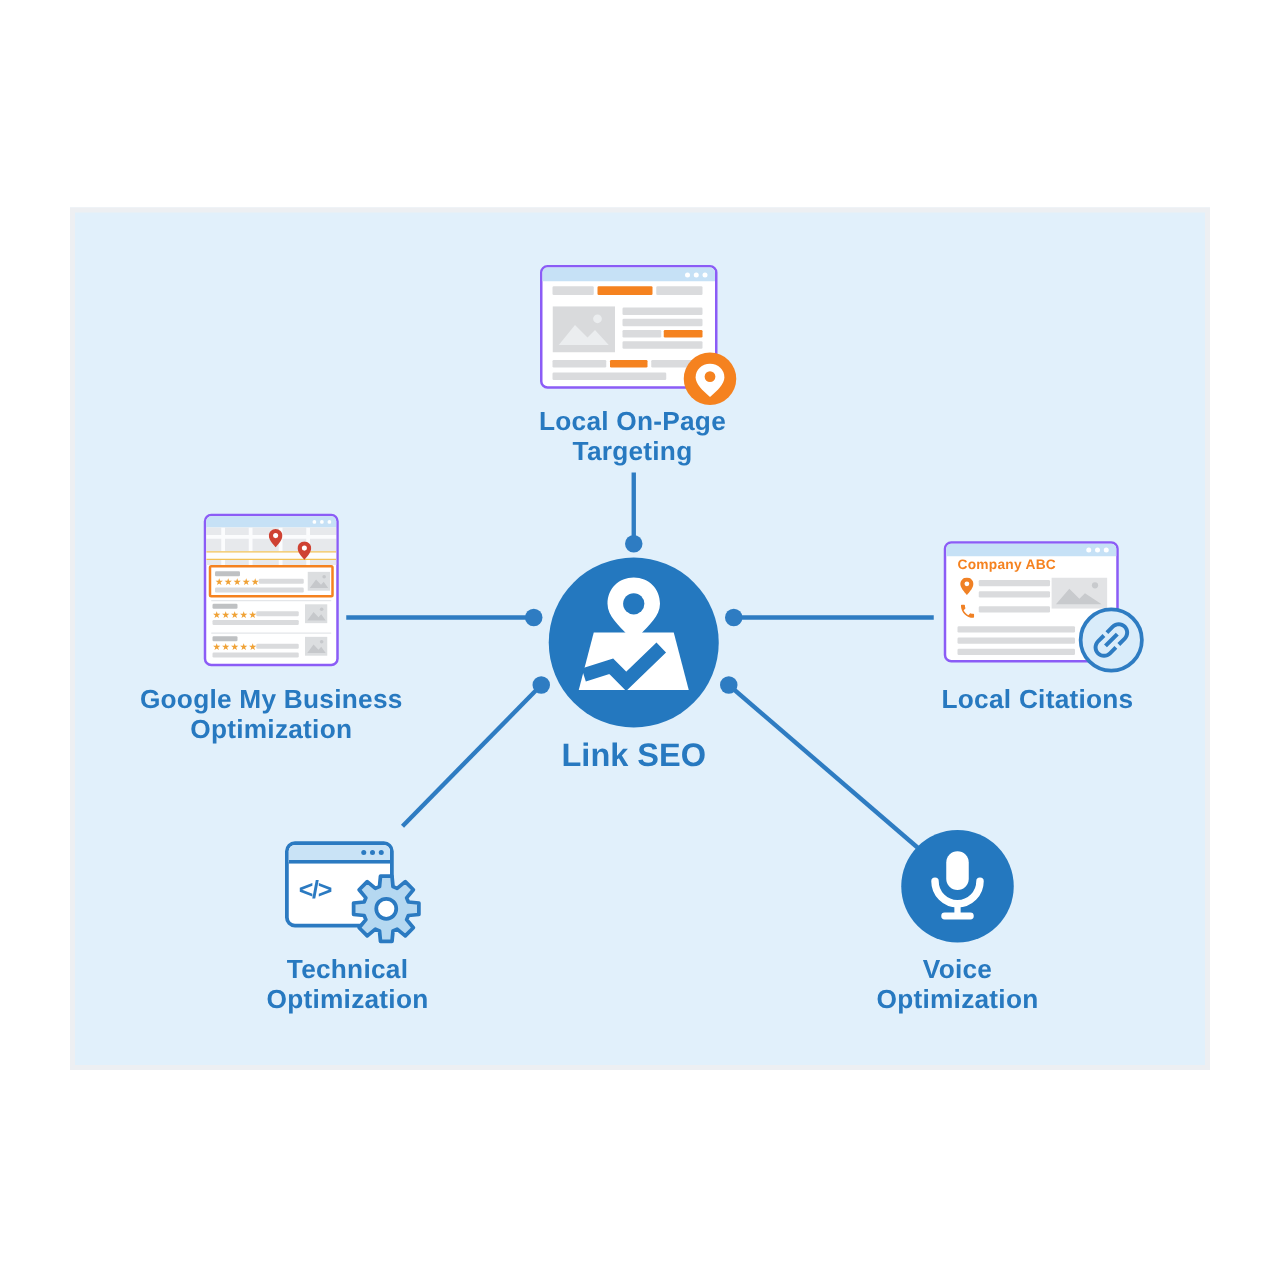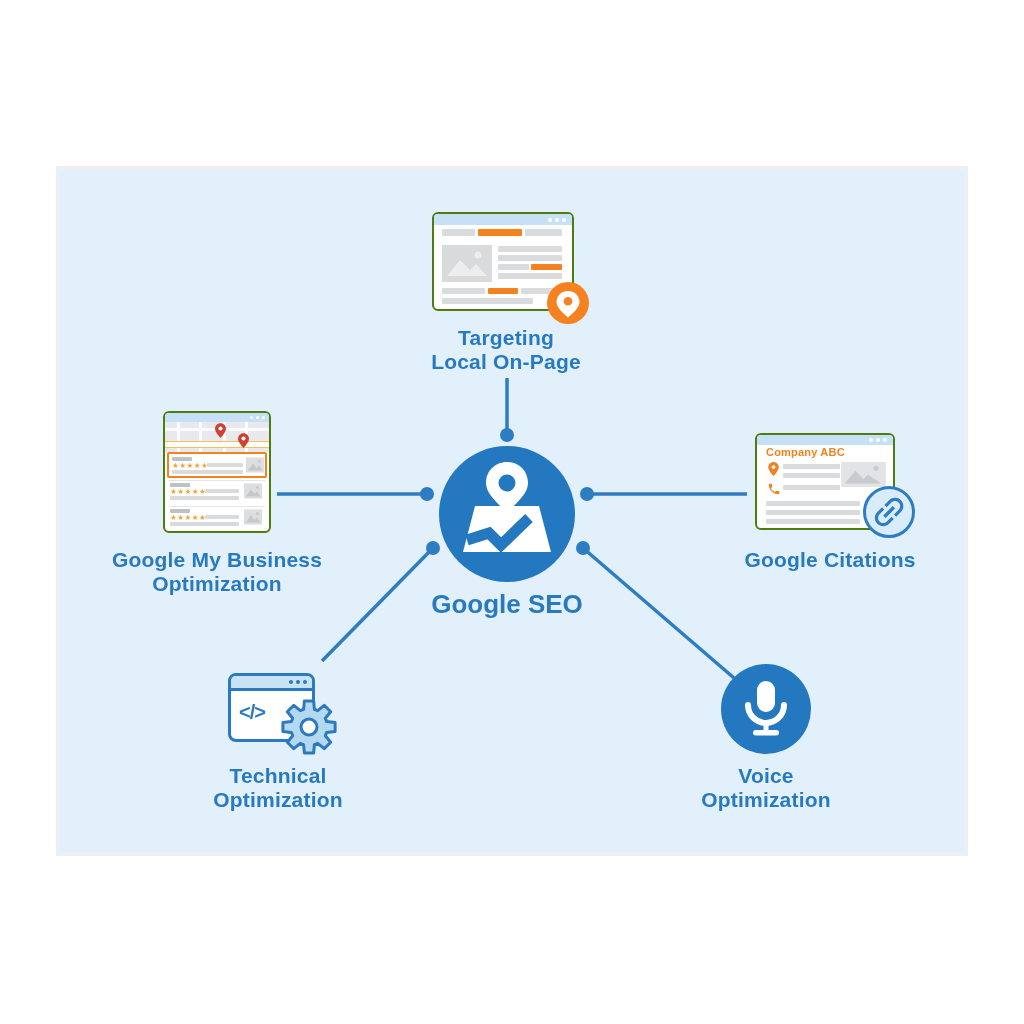--- a/index.html
+++ b/index.html
@@ -3,21 +3,21 @@
 <meta charset="utf-8">
 <style>
   html,body{margin:0;padding:0;background:#fff;}
   .canvas{position:relative;width:1024px;height:1024px;background:#ffffff;overflow:hidden;
           font-family:"Liberation Sans",sans-serif;}
   .panel{position:absolute;left:56px;top:166px;width:912px;height:690px;box-sizing:border-box;
          background:#e1f0fb;border:4px solid #edeff2;}
   svg{display:block;}
   .conn{position:absolute;left:0;top:0;pointer-events:none;}
   
-  .browser{position:absolute;box-sizing:border-box;background:#fff;border:2px solid #4d7c0f;border-radius:6px;}
+  .browser{position:absolute;box-sizing:border-box;background:#fff;border:2px solid #8b5cf6;border-radius:6px;}
   .bhead{position:relative;background:#c6e1f6;border-radius:4px 4px 0 0;}
   .hdots{position:absolute;display:flex;gap:3px;}
   .hdot{width:4px;height:4px;border-radius:50%;background:#ffffff;}
   .hdot.bl{background:#2b7ac1;}
   .bar{position:absolute;background:#dadbdd;border-radius:1px;}
   .bar.or{background:#f5821f;}
   .bar.dk{background:#bfc1c3;}
   .imgph{position:absolute;}
   
   .label{position:absolute;width:300px;text-align:center;font-weight:bold;font-size:21px;
@@ -86,22 +86,22 @@
     <div class="bar" style="left:87px;top:74px;width:41px;height:6px;"></div>
     <div class="bar" style="left:8px;top:84px;width:91px;height:6px;"></div>
     <div class="badge" style="left:113px;top:68px;width:42px;height:42px;background:#f5821f;">
       <svg width="42" height="42" viewBox="0 0 42 42">
         <path d="M21 9 C27.6 9 32.5 13.9 32.5 19.8 C32.5 25 27 30.5 21 35.5 C15 30.5 9.5 25 9.5 19.8 C9.5 13.9 14.4 9 21 9 Z" fill="#ffffff"></path>
         <circle cx="21" cy="19.3" r="4.3" fill="#f5821f"></circle>
       </svg>
     </div>
   </div>
   <div class="label" style="left:356px;top:326px;">
+    <div>Local On-Page</div>
     <div>Targeting</div>
-    <div>Local On-Page</div>
   </div>
 
   <div class="browser" style="left:163px;top:411px;width:108px;height:122px;">
     <div class="bhead" style="height:9px;">
       <div class="hdots" style="right:4px;top:3px;">
           <span class="hdot" style="width:3px;height:3px;"></span>
           <span class="hdot" style="width:3px;height:3px;"></span>
           <span class="hdot" style="width:3px;height:3px;"></span>
         </div>
     </div>
@@ -194,32 +194,32 @@
     <div class="bar" style="left:9px;top:84px;width:94px;height:5px;"></div>
   </div>
   <div class="badge" style="left:863px;top:486px;width:52px;height:52px;background:#d9ecfa;border:3px solid #2e7cc2;box-sizing:border-box;">
     <svg width="46" height="46" viewBox="0 0 24 24">
       <g transform="rotate(-45 12 12)">
         <path d="M3.9 12c0-1.71 1.39-3.1 3.1-3.1h4V7H7c-2.76 0-5 2.24-5 5s2.24 5 5 5h4v-1.9H7c-1.71 0-3.1-1.39-3.1-3.1zM8 13h8v-2H8v2zm9-6h-4v1.9h4c1.71 0 3.1 1.39 3.1 3.1s-1.39 3.1-3.1 3.1h-4V17h4c2.76 0 5-2.24 5-5s-2.24-5-5-5z" fill="#2e7cc2" transform="translate(1.6 1.6) scale(0.87)"></path>
       </g>
     </svg>
   </div>
   <div class="label" style="left:680px;top:548px;">
-    <div>Google Citations</div>
+    <div>Local Citations</div>
   </div>
 
   <div class="bigcircle" style="left:439px;top:446px;width:136px;height:136px;">
     <svg width="136" height="136" viewBox="0 0 136 136">
       <polygon points="36,60 100,60 112,106 24,106" fill="#ffffff"></polygon>
       <path d="M28 94 L50 87 L62 99 L90 72" stroke="#2478bf" stroke-width="11" fill="none"></path>
       <path d="M68 16 C80 16 89 25 89 37 C89 47 80 54 73 62 L68 70 L63 62 C56 54 47 47 47 37 C47 25 56 16 68 16 Z" fill="#ffffff"></path>
       <circle cx="68" cy="37" r="8.5" fill="#2478bf"></circle>
     </svg>
   </div>
-  <div class="center-label" style="left:357px;top:589px;">Google SEO</div>
+  <div class="center-label" style="left:357px;top:589px;">Link SEO</div>
 
   <div class="browser" style="left:228px;top:673px;width:87px;height:69px;border-width:3px;border-color:#2b7ac1;border-radius:8px;">
     <div class="bhead" style="height:12px;background:#c9e3f6;border-bottom:3px solid #2b7ac1;border-radius:5px 5px 0 0;">
       <div class="hdots" style="right:5px;top:4px;">
           <span class="hdot bl"></span>
           <span class="hdot bl"></span>
           <span class="hdot bl"></span>
         </div>
     </div>
     <div class="code" style="left:8px;top:25px;">&lt;/&gt;</div>

